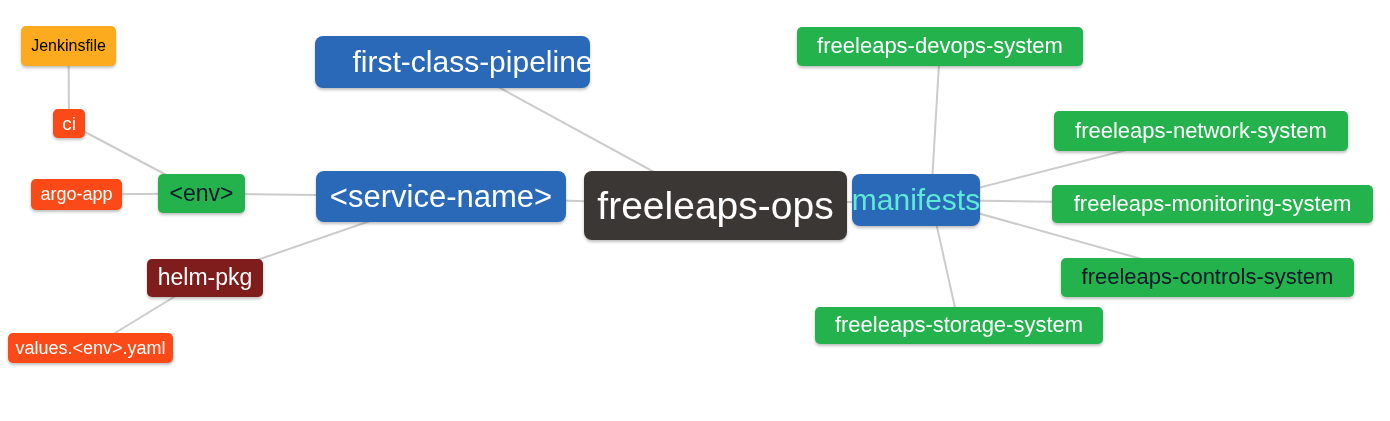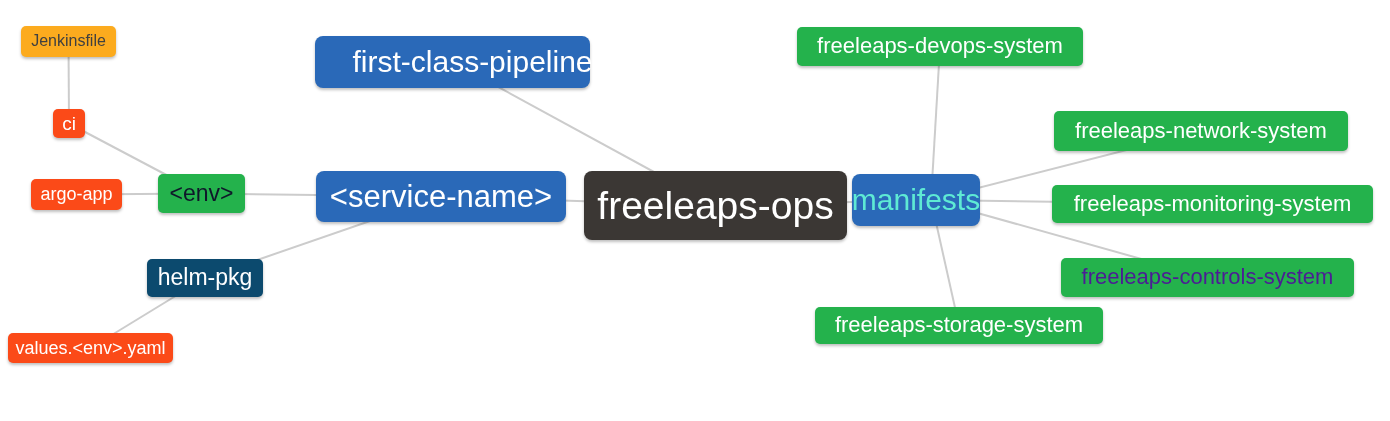--- a/index.html
+++ b/index.html
@@ -54,58 +54,58 @@
       <line x1="452.5" y1="62" x2="715.5" y2="205.5" stroke="#cccccc" stroke-width="2"></line>
       <line x1="441" y1="196.5" x2="715.5" y2="205.5" stroke="#cccccc" stroke-width="2"></line>
       <line x1="715.5" y1="205.5" x2="931" y2="200" stroke="#cccccc" stroke-width="2"></line>
       <line x1="931" y1="200" x2="940" y2="46.5" stroke="#cccccc" stroke-width="2"></line>
       <line x1="931" y1="200" x2="1201" y2="131" stroke="#cccccc" stroke-width="2"></line>
       <line x1="931" y1="200" x2="1212.5" y2="204" stroke="#cccccc" stroke-width="2"></line>
       <line x1="931" y1="200" x2="1207.5" y2="277.5" stroke="#cccccc" stroke-width="2"></line>
       <line x1="931" y1="200" x2="959" y2="325.5" stroke="#cccccc" stroke-width="2"></line>
     </svg>
 
-<div class="node" style="left: 21px; top: 26px; width: 95px; height: 31px; background: rgb(252, 171, 30); font-size: 16px; color: #404040; border-radius: 5px;">
+<div class="node" style="left: 21px; top: 26px; width: 95px; height: 40px; background: rgb(252, 171, 30); font-size: 16px; color: #000000; border-radius: 5px;">
       <span>Jenkinsfile</span>
     </div>
     <div class="node" style="left: 53px; top: 109px; width: 32px; height: 29px; background: rgb(251, 74, 24); font-size: 19px; color: rgb(255, 255, 255); border-radius: 5px;">
       <span>ci</span>
     </div>
     <div class="node" style="left: 31px; top: 179px; width: 91px; height: 31px; background: rgb(251, 74, 24); font-size: 18px; color: rgb(255, 255, 255); border-radius: 5px;">
       <span>argo-app</span>
     </div>
     <div class="node" style="left: 158px; top: 174px; width: 87px; height: 39px; background: rgb(36, 178, 76); font-size: 23px; color: #0f172a; border-radius: 5px;">
       <span>&lt;env&gt;</span>
     </div>
     <div class="node" style="left: 315px; top: 36px; width: 275px; height: 52px; background: rgb(42, 105, 184); font-size: 30px; color: rgb(255, 255, 255); border-radius: 8px; padding-left: 40px;">
       <span>first-class-pipeline</span>
     </div>
     <div class="node" style="left: 316px; top: 171px; width: 250px; height: 51px; background: rgb(42, 105, 184); font-size: 31px; color: rgb(255, 255, 255); border-radius: 8px;">
       <span>&lt;service-name&gt;</span>
     </div>
-    <div class="node" style="left: 147px; top: 259px; width: 116px; height: 38px; background: #0c4a6e; font-size: 23px; color: rgb(255, 255, 255); border-radius: 5px;">
+    <div class="node" style="left: 147px; top: 259px; width: 116px; height: 38px; background: #7f1d1d; font-size: 23px; color: rgb(255, 255, 255); border-radius: 5px;">
       <span>helm-pkg</span>
     </div>
     <div class="node" style="left: 8px; top: 333px; width: 165px; height: 30px; background: rgb(251, 74, 24); font-size: 18px; color: rgb(255, 255, 255); border-radius: 5px;">
       <span>values.&lt;env&gt;.yaml</span>
     </div>
     <div class="node" style="left: 584px; top: 171px; width: 263px; height: 69px; background: rgb(59, 55, 52); font-size: 39px; color: rgb(255, 255, 255); border-radius: 8px;">
       <span>freeleaps-ops</span>
     </div>
     <div class="node" style="left: 852px; top: 174px; width: 128px; height: 52px; background: rgb(42, 105, 184); font-size: 30px; color: #5eead4; border-radius: 8px;">
       <span>manifests</span>
     </div>
     <div class="node" style="left: 797px; top: 27px; width: 286px; height: 39px; background: rgb(36, 178, 76); font-size: 22px; color: rgb(255, 255, 255); border-radius: 5px;">
       <span>freeleaps-devops-system</span>
     </div>
     <div class="node" style="left: 1054px; top: 111px; width: 294px; height: 40px; background: rgb(36, 178, 76); font-size: 22px; color: rgb(255, 255, 255); border-radius: 5px;">
       <span>freeleaps-network-system</span>
     </div>
     <div class="node" style="left: 1052px; top: 185px; width: 321px; height: 38px; background: rgb(36, 178, 76); font-size: 22px; color: rgb(255, 255, 255); border-radius: 5px;">
       <span>freeleaps-monitoring-system</span>
     </div>
-    <div class="node" style="left: 1061px; top: 258px; width: 293px; height: 39px; background: rgb(36, 178, 76); font-size: 22px; color: #4c1d95; border-radius: 5px;">
+    <div class="node" style="left: 1061px; top: 258px; width: 293px; height: 39px; background: rgb(36, 178, 76); font-size: 22px; color: #0f172a; border-radius: 5px;">
       <span>freeleaps-controls-system</span>
     </div>
     <div class="node" style="left: 815px; top: 307px; width: 288px; height: 37px; background: rgb(36, 178, 76); font-size: 22px; color: rgb(255, 255, 255); border-radius: 5px;">
       <span>freeleaps-storage-system</span>
     </div>
   </div>
 
 </body></html>

